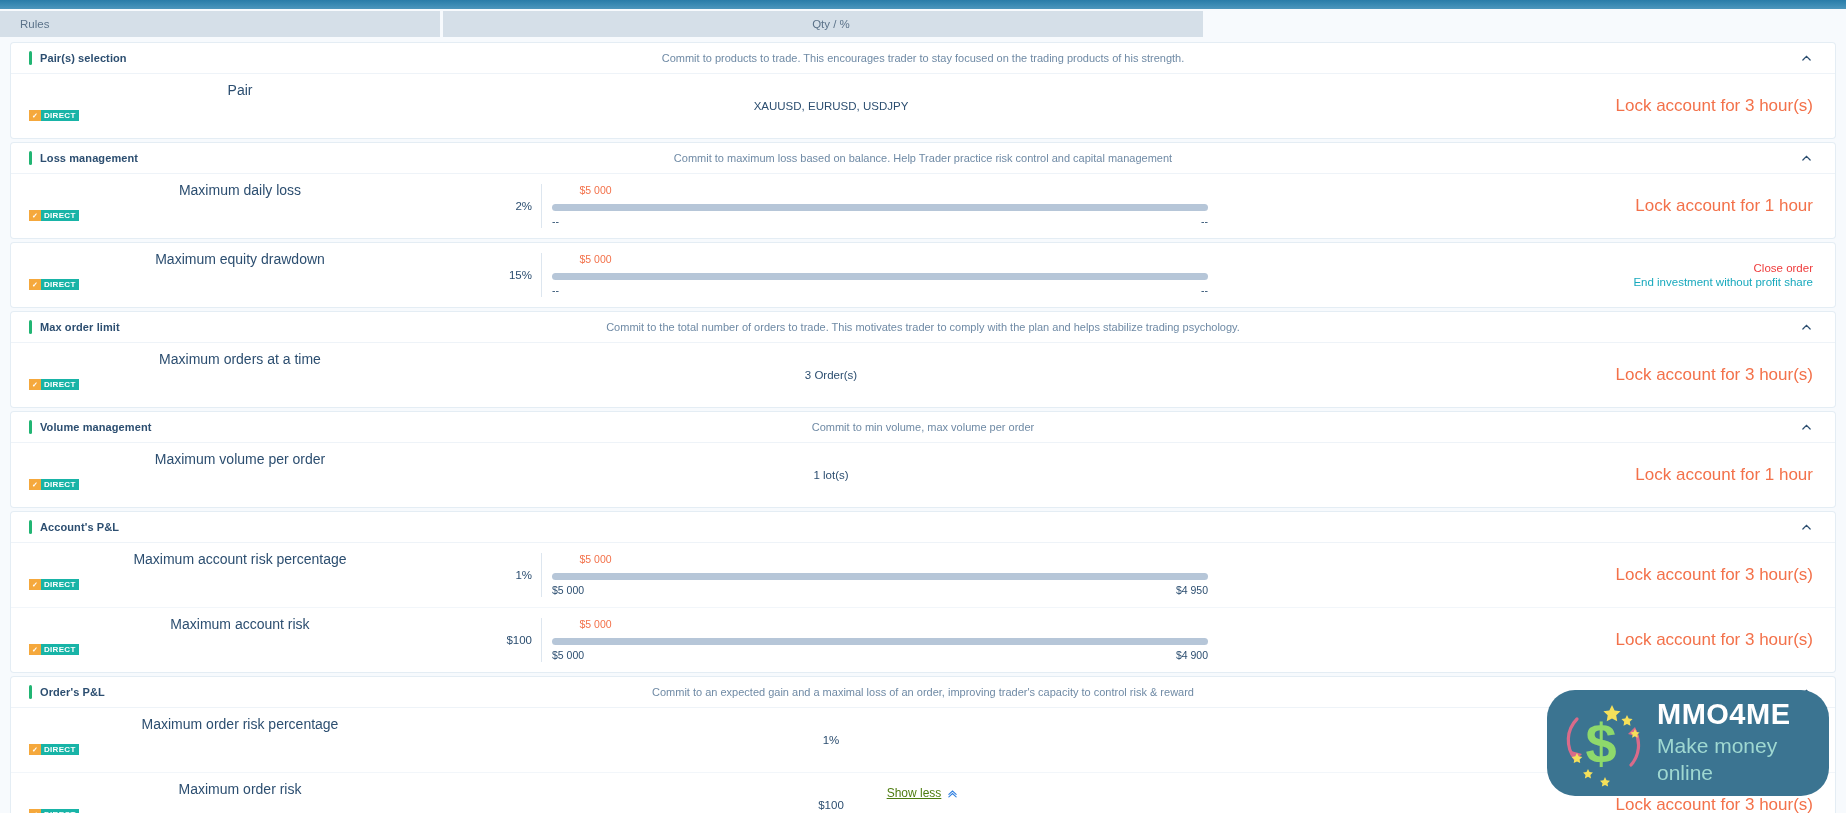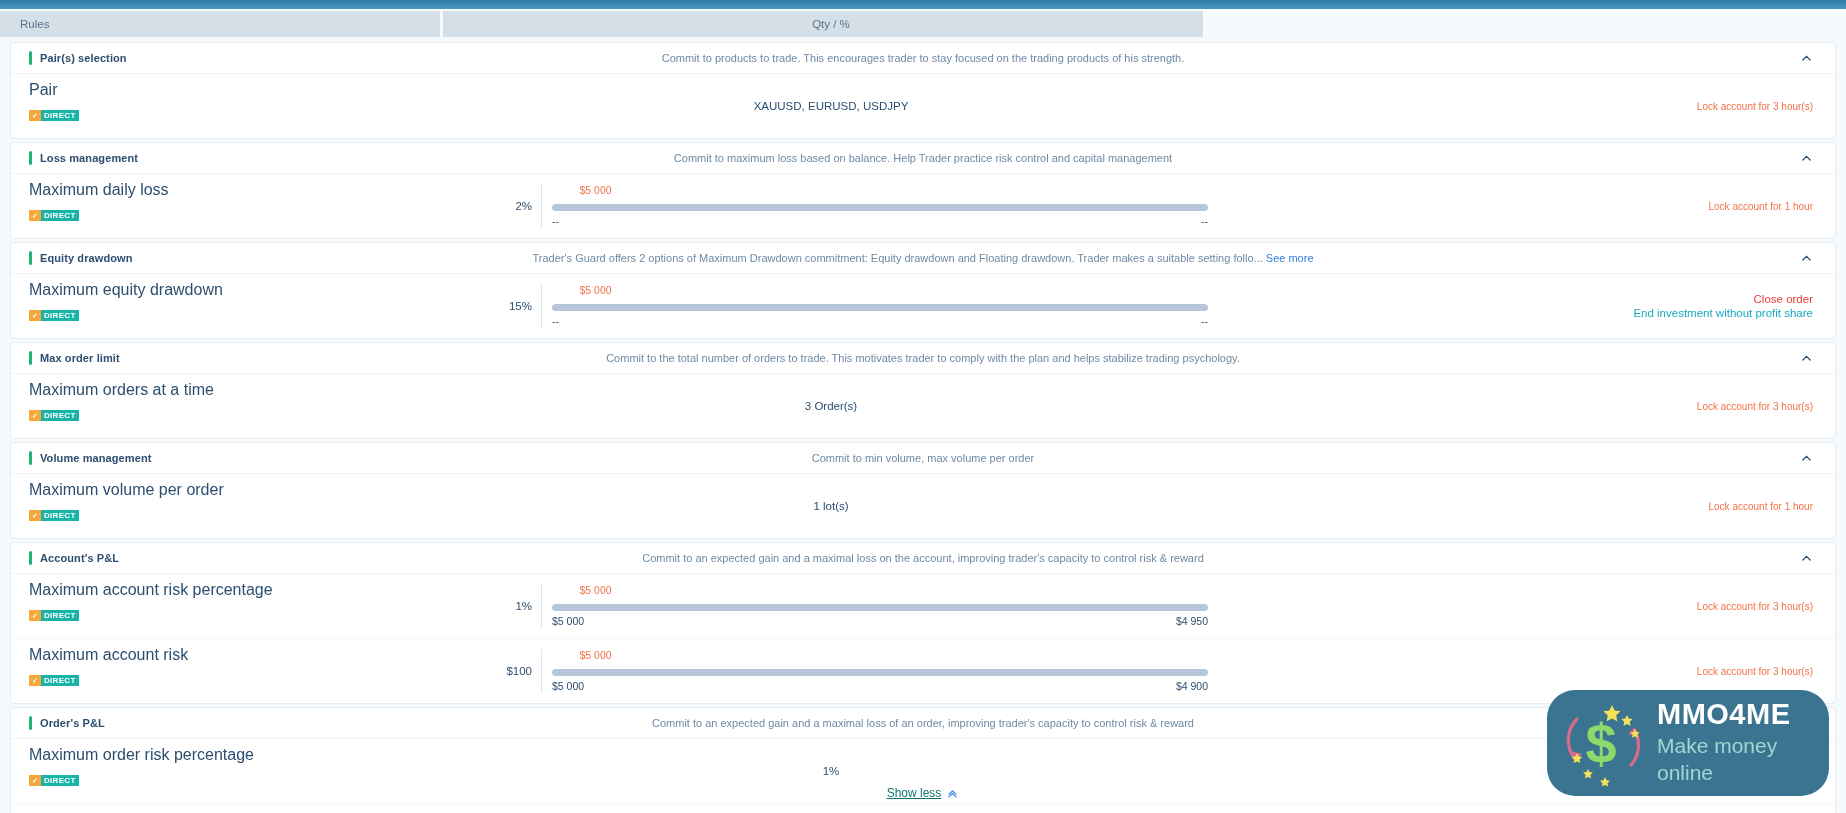--- a/index.html
+++ b/index.html
@@ -60,40 +60,40 @@
   .sec-desc .see-more { color: #2f7fe0; pointer-events: auto; cursor: pointer; }
   .chev {
     position: absolute; right: 22px; top: 50%; transform: translateY(-50%);
     width: 13px; height: 13px; cursor: pointer;
   }
 
   
   .rule-row { display: flex; align-items: stretch; min-height: 40px; border-bottom: 1px solid #f2f6fa; }
   .rule-row:last-child { border-bottom: none; }
   .rr-label { width: 440px; padding: 9px 0 9px 18px; }
-  .rr-name { color: #2c4e70; font-size: 16px; line-height: 14px; }
+  .rr-name { color: #2c4e70; font-size: 14px; line-height: 14px; text-align: center; }
   .badge {
     display: inline-flex; align-items: center; margin-top: 4px;
     height: 28px; border-radius: 2px; overflow: hidden;
     font-size: 8px; font-weight: bold; letter-spacing: .3px;
   }
   .badge-ic {
     width: 12px; height: 11px; background: #f5a83c; color: #fff;
     display: flex; align-items: center; justify-content: center;
     font-size: 7px; line-height: 1;
   }
   .badge-tx { background: #18b4a7; color: #fff; padding: 0 3px; height: 11px; line-height: 11px; }
 
   .rr-qty { width: 760px; display: flex; align-items: center; position: relative; }
   .rr-qty.plain { justify-content: center; color: #2c4e70; font-size: 11.5px; }
   .rr-pen {
     flex: 1; display: flex; flex-direction: column;
     align-items: flex-end; justify-content: center; padding-right: 22px; gap: 2px;
   }
-  .pen-orange { color: #f3714a; font-size: 10px; }
+  .pen-orange { color: #f3714a; font-size: 17px; }
   .pen-red { color: #ef3b3b; font-size: 11.5px; }
   .pen-teal { color: #18a9bd; font-size: 11.5px; }
 
   
   .slider-wrap { display: flex; align-items: center; width: 100%; padding: 10px 0; }
   .slider-val { width: 90px; text-align: right; color: #2c4e70; font-size: 11.5px; padding-right: 9px; }
   .slider-body { flex: 1; position: relative; border-left: 1px solid #dde6ef; padding: 0 0 0 10px; height: 44px; }
   .marker {
     position: absolute; top: 0; color: #f3714a; font-size: 10.5px; white-space: nowrap;
     transform: translateX(-50%);
@@ -105,21 +105,21 @@
   .ends {
     position: absolute; top: 31px; left: 10px; right: 3px;
     display: flex; justify-content: space-between;
     color: #2c4e70; font-size: 10.5px;
   }
 
   
   .show-less {
     position: absolute; top: 786px; left: 0; width: 1846px;
     display: flex; align-items: center; justify-content: center; gap: 5px;
-    color: #0f766e; font-size: 12px; cursor: pointer;
+    color: #4d7c0f; font-size: 12px; cursor: pointer;
   }
   .show-less .lbl { text-decoration: underline; }
 
   
   .watermark {
     position: absolute; left: 1547px; top: 690px; width: 282px; height: 106px;
     background: #3b7491; border-radius: 28px;
     display: flex; align-items: center; padding-left: 8px; overflow: hidden;
   }
   .wm-logo { position: relative; width: 100px; height: 100px; flex: none; }
@@ -190,28 +190,20 @@
                 </div>
               </div>
             </div>
           </div>
           <div class="rr-pen">
             <div class="pen-orange">Lock account for 1 hour</div>
           </div>
         </div>
       </div>
       <div class="card">
-        <div class="sec-head">
-          <span class="sec-bar"></span>
-          <span class="sec-title">Equity drawdown</span>
-          <div class="sec-desc">Trader's Guard offers 2 options of Maximum Drawdown commitment: Equity drawdown and Floating drawdown. Trader makes a suitable setting follo...<span class="see-more"> See more</span></div>
-          <svg class="chev" viewBox="0 0 16 16">
-            <path d="M3.5 10.5 L8 6 L12.5 10.5" fill="none" stroke="#2c4e70" stroke-width="1.5" stroke-linecap="round"></path>
-          </svg>
-        </div>
         <div class="rule-row">
           <div class="rr-label"><div class="rr-name">Maximum equity drawdown</div><div class="badge">
               <span class="badge-ic">✓</span>
               <span class="badge-tx">DIRECT</span>
             </div></div>
           <div class="rr-qty">
             <div class="slider-wrap">
               <div class="slider-val">15%</div>
               <div class="slider-body">
                 <div class="marker" style="left: 8%;">$5 000</div>
@@ -266,21 +258,20 @@
           <div class="rr-qty plain">1 lot(s)</div>
           <div class="rr-pen">
             <div class="pen-orange">Lock account for 1 hour</div>
           </div>
         </div>
       </div>
       <div class="card">
         <div class="sec-head">
           <span class="sec-bar"></span>
           <span class="sec-title">Account's P&amp;L</span>
-          <div class="sec-desc">Commit to an expected gain and a maximal loss on the account, improving trader's capacity to control risk &amp; reward</div>
           <svg class="chev" viewBox="0 0 16 16">
             <path d="M3.5 10.5 L8 6 L12.5 10.5" fill="none" stroke="#2c4e70" stroke-width="1.5" stroke-linecap="round"></path>
           </svg>
         </div>
         <div class="rule-row">
           <div class="rr-label"><div class="rr-name">Maximum account risk percentage</div><div class="badge">
               <span class="badge-ic">✓</span>
               <span class="badge-tx">DIRECT</span>
             </div></div>
           <div class="rr-qty">

